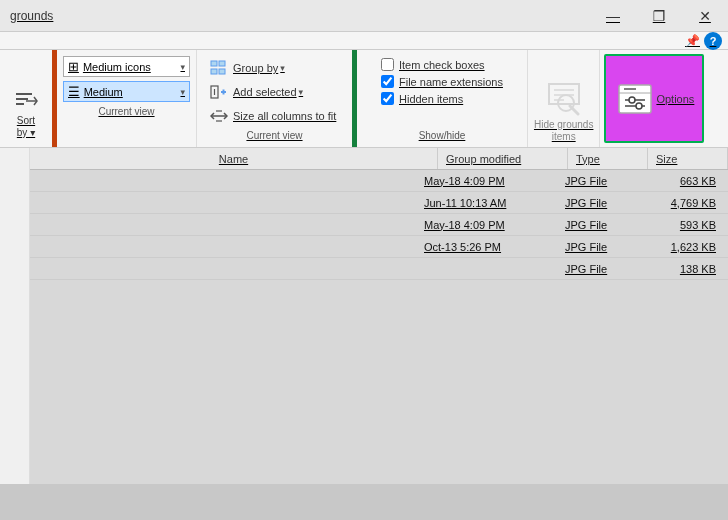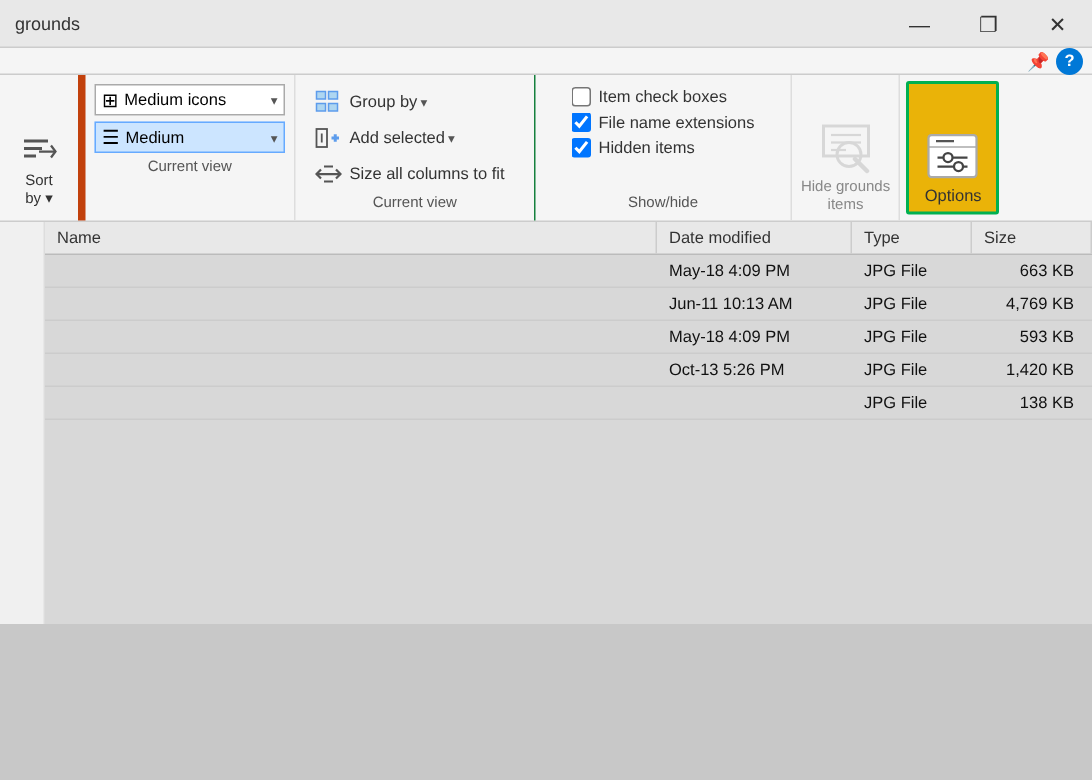--- a/index.html
+++ b/index.html
@@ -6,24 +6,25 @@
     body {
       font-family: 'Segoe UI', Tahoma, sans-serif;
       font-size: 12px;
       background: #c8c8c8;
       width: 728px;
       height: 520px;
       overflow: hidden;
     }
     .window {
       width: 728px;
-      height: 416px;
+      height: 484px;
       background: #f0f0f0;
       display: flex;
       flex-direction: column;
+      text-decoration: underline;
     }
     
     .title-bar {
       background: #e8e8e8;
       height: 32px;
       display: flex;
       align-items: center;
       justify-content: space-between;
       padding: 0 0 0 10px;
       border-bottom: 1px solid #ccc;
@@ -137,21 +138,21 @@
       text-align: center;
       margin-top: 2px;
     }
 
     
     .group-section {
       display: flex;
       flex-direction: column;
       justify-content: center;
       padding: 6px 8px;
-      border-right: 1px solid #15803d;
+      border-right: 5px solid #15803d;
       min-width: 160px;
     }
     .ribbon-row-btn {
       display: flex;
       align-items: center;
       cursor: pointer;
       padding: 2px 4px;
       font-size: 11px;
       color: #333;
       border-radius: 2px;
@@ -230,26 +231,26 @@
       font-size: 10px;
       color: #888;
       text-align: center;
       line-height: 1.2;
       margin-top: 2px;
     }
 
     
     .options-section {
       display: flex;
-      flex-direction: column;
+      flex-direction: row;
       align-items: center;
       justify-content: flex-end;
       padding: 4px 8px;
       border: 2px solid #00b050;
-      background: #eab308;
+      background: #d946ef;
       margin: 4px 4px;
       border-radius: 2px;
       cursor: pointer;
       min-width: 60px;
     }
     .options-icon-wrap {
       width: 42px;
       height: 42px;
       display: flex;
       align-items: center;
@@ -340,24 +341,25 @@
       border-bottom: 1px solid #ccc;
       background: #d8d8d8;
       cursor: pointer;
     }
     .file-cell {
       font-size: 11px;
       color: #111;
       padding: 0 8px;
       white-space: nowrap;
       overflow: hidden;
-    }
-
-    
-    .col-name { min-width: 0; flex: 1; }
+      margin-left: 11px;
+    }
+
+    
+    .col-name { min-width: 0; flex: 1; justify-content: center; }
     .col-date { width: 130px; }
     .col-type { width: 80px; }
     .col-size { width: 80px; text-align: right; padding-right: 12px; }
   </style>
 </head>
 <body>
 
 <div class="window">
 
   <div class="title-bar">
@@ -501,21 +503,21 @@
 
     <div class="nav-panel"></div>
 
     <div class="file-list-area">
 
       <div class="file-list-header">
         <div class="file-col-header col-name">
           <span>Name</span>
         </div>
         <div class="file-col-header col-date">
-          <span>Date modified</span>
+          <span>Group modified</span>
         </div>
         <div class="file-col-header col-type">
           <span>Type</span>
         </div>
         <div class="file-col-header col-size">
           <span>Size</span>
         </div>
       </div>
 
       <div class="file-row">
@@ -533,21 +535,21 @@
       <div class="file-row">
         <div class="file-cell col-name"></div>
         <div class="file-cell col-date">May-18 4:09 PM</div>
         <div class="file-cell col-type">JPG File</div>
         <div class="file-cell col-size">593 KB</div>
       </div>
       <div class="file-row">
         <div class="file-cell col-name"></div>
         <div class="file-cell col-date">Oct-13 5:26 PM</div>
         <div class="file-cell col-type">JPG File</div>
-        <div class="file-cell col-size">1,420 KB</div>
+        <div class="file-cell col-size">1,623 KB</div>
       </div>
       <div class="file-row">
         <div class="file-cell col-name"></div>
         <div class="file-cell col-type">JPG File</div>
         <div class="file-cell col-size">138 KB</div>
       </div>
 
     </div>
   </div>
 

